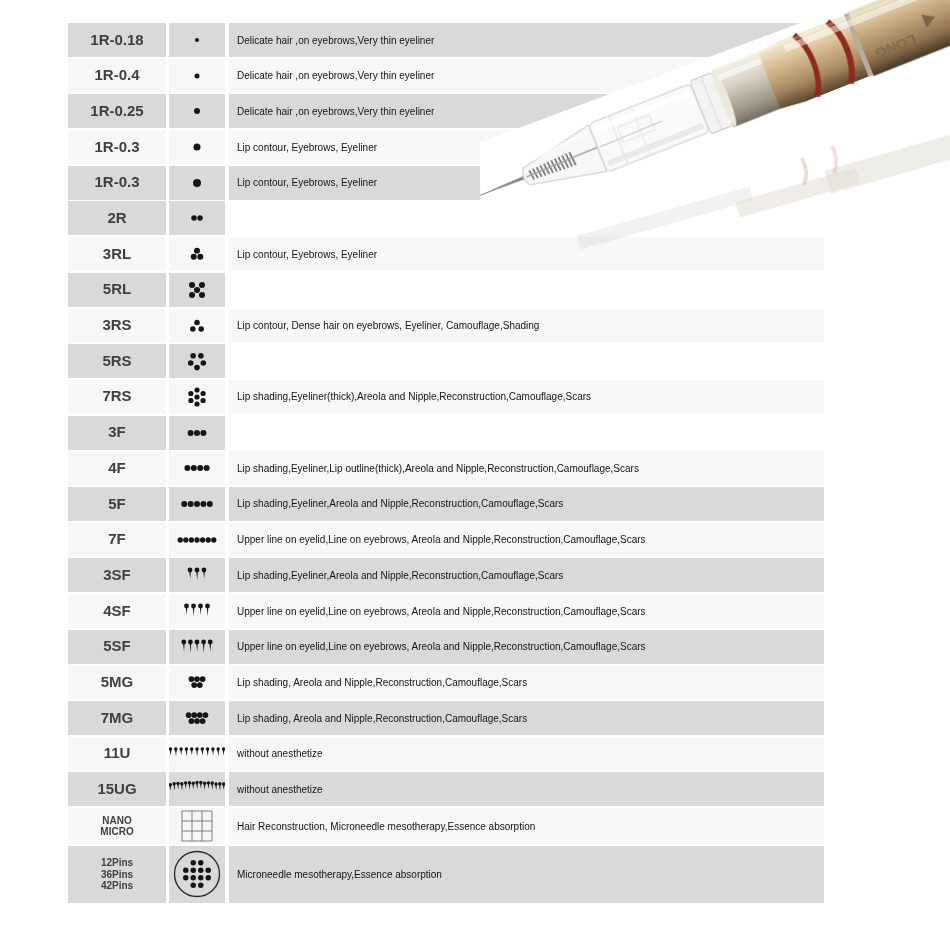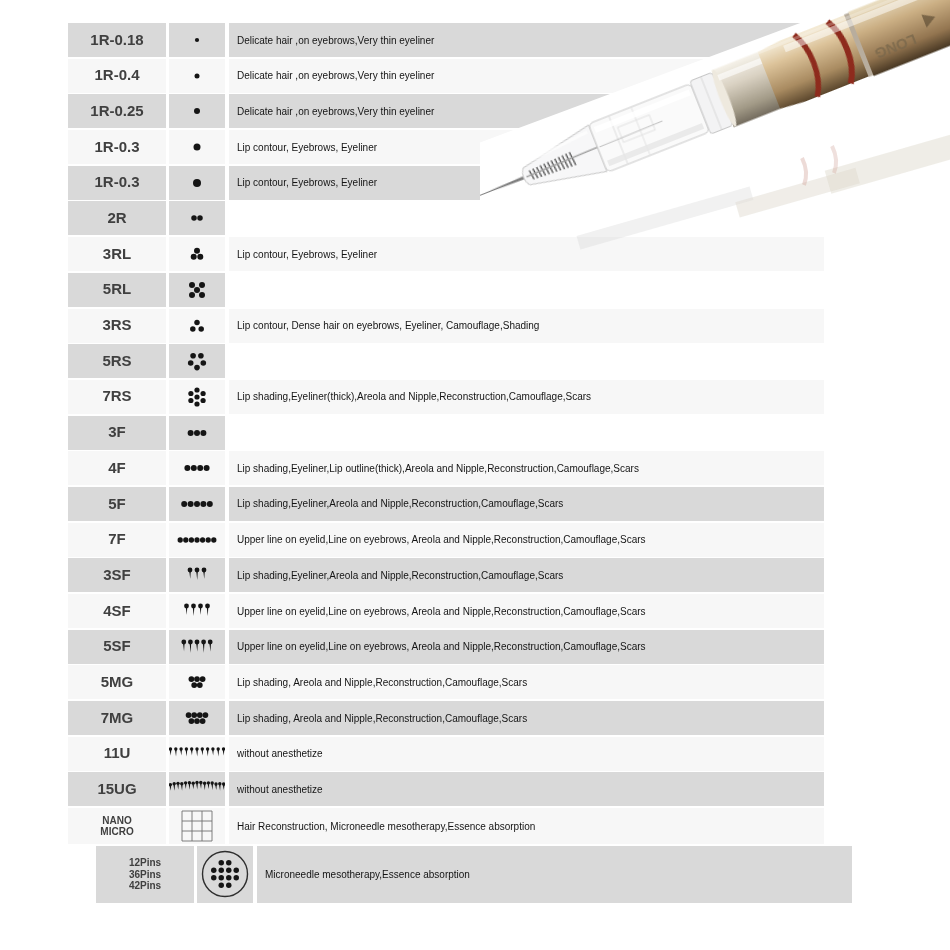--- a/index.html
+++ b/index.html
@@ -16,21 +16,21 @@
     font-weight:700;font-size:15px;line-height:1.12;color:#404040;text-align:center;
   }
   .c-icon{width:56px;margin-left:3px;justify-content:center;}
   .c-desc{
     width:587px;margin-left:4px;padding-left:8px;
     font-size:10px;color:#141414;white-space:nowrap;overflow:hidden;
   }
   .row.dark>div{background:#d9d9d9;}
   .row.light>div{background:#f7f7f7;}
   .row.h2{height:36px;}
-  .row.h3{height:57px;margin-left:28px;}
+  .row.h3{height:57px;}
   .row.h2 .c-code,.row.h3 .c-code{font-size:10px;line-height:1.15;}
   .pen{position:absolute;left:480px;top:0;width:470px;height:250px;pointer-events:none;}
 </style>
 </head>
 <body>
 
 <div class="needle-table">
     <div class="row dark">
     <div class="c-code">
         <div>1R-0.18</div>

